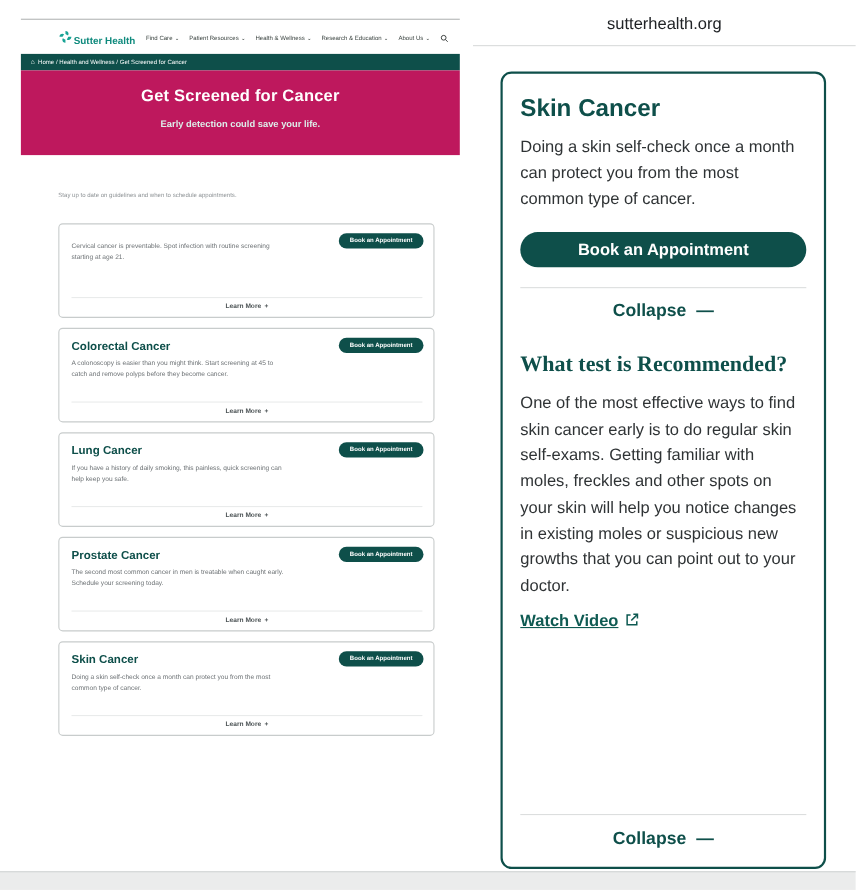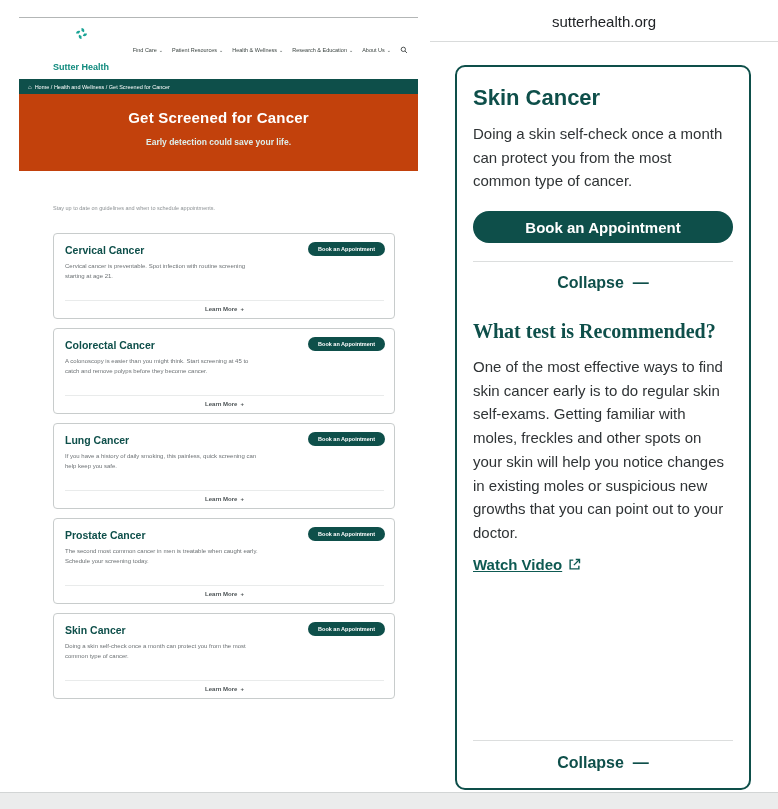--- a/index.html
+++ b/index.html
@@ -2,27 +2,27 @@
 <html><head>
 <meta charset="utf-8">
 <style>
   * { margin:0; padding:0; box-sizing:border-box; }
   body { background:#fff; font-family:"Liberation Sans", sans-serif; }
   .canvas { position:relative; width:778px; height:809px; background:#ffffff; overflow:hidden; }
 
   
   .site { position:absolute; left:19px; top:17px; width:399px; border-top:1px solid #b3b6b6; background:#fff; }
   .site-header { display:flex; align-items:center; justify-content:space-between; padding:9px 10px 7px 34px; }
-  .logo { display:flex; align-items:center; gap:20px; color:#0f8a7d; font-weight:bold; font-size:9px; cursor:pointer;flex-direction:column; }
+  .logo { display:flex; align-items:flex-end; gap:1px; color:#0f8a7d; font-weight:bold; font-size:9px; cursor:pointer; }
   .nav { display:flex; align-items:center; gap:9px; font-size:5.5px; color:#39423f; }
   .nav-item { display:flex; align-items:center; gap:2px; cursor:pointer; white-space:nowrap; }
   .chev { font-size:5px; color:#39423f; }
   .crumb-bar { background:#0e4f4a; color:#ffffff; font-size:5.5px; padding:5px 9px 4px; display:flex; align-items:center; gap:3px; }
   .crumb-home { font-size:6px; }
-  .hero { background:#c2410c; text-align:center; padding:15px 0 24px; }
+  .hero { background:#be185d; text-align:center; padding:15px 0 24px; }
   .hero-title { color:#ffffff; font-weight:bold; font-size:15px; letter-spacing:.2px; }
   .hero-sub { color:#ddeeea; font-weight:bold; font-size:8.5px; margin-top:11px; }
   .content { padding:26px 23px 0 34px; }
   .section-title { color:#0e4f4a; font-weight:bold; font-size:13px; }
   .section-sub { color:#8d9295; font-size:5.5px; margin-top:8px; }
   .cards { margin-top:22px; display:flex; flex-direction:column; gap:9px; }
   .card { position:relative; border:1px solid #c8cccc; border-radius:4px; height:86px; padding:10px 10px 0 11px; display:flex; flex-direction:column; background:#fff; }
   .card-title { color:#0e4f4a; font-weight:bold; font-size:10.5px; }
   .card-btn { position:absolute; top:8px; right:9px; background:#0e4f4a; color:#fff; font-size:5.5px; font-weight:bold; padding:4px 10px; border-radius:10px; border:none; font-family:"Liberation Sans", sans-serif; cursor:pointer; }
   .card-desc { margin-top:5px; font-size:6px; color:#6d7275; line-height:1.7; width:62%; }
@@ -108,21 +108,20 @@
       <div class="hero-sub">Early detection could save your life.</div>
     </div>
 
     <div class="content">
       <div class="section-sub">Stay up to date on guidelines and when to schedule appointments.</div>
 
       <div class="cards">
 
 
         <div class="card">
-          <div class="card-title">Cervical Cancer</div>
           <button class="card-btn">Book an Appointment</button>
           <div class="card-desc">Cervical cancer is preventable. Spot infection with routine screening starting at age 21.</div>
           <div class="card-foot"><span>Learn More</span><span class="plus">+</span></div>
         </div>
 
         <div class="card">
           <div class="card-title">Colorectal Cancer</div>
           <button class="card-btn">Book an Appointment</button>
           <div class="card-desc">A colonoscopy is easier than you might think. Start screening at 45 to catch and remove polyps before they become cancer.</div>
           <div class="card-foot"><span>Learn More</span><span class="plus">+</span></div>

